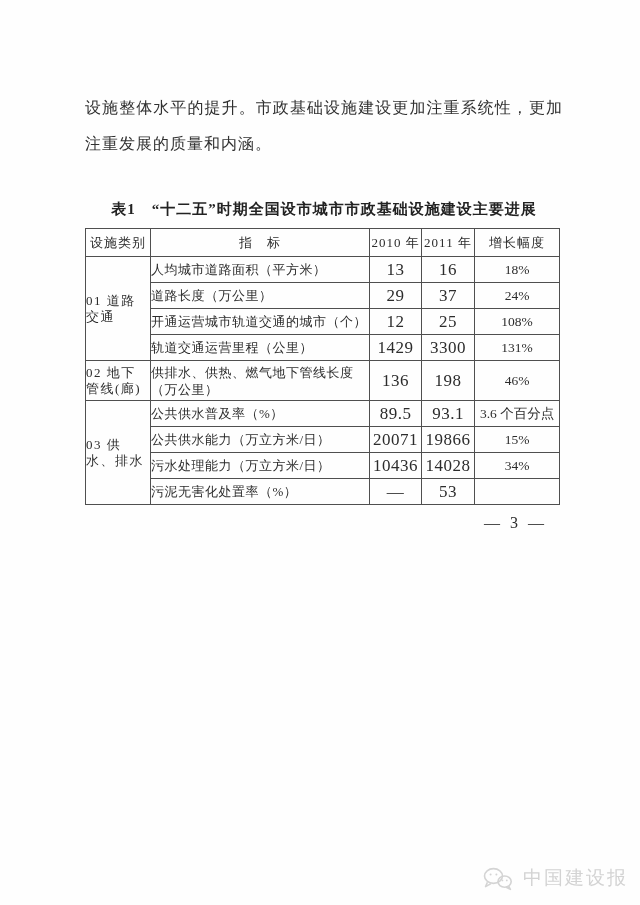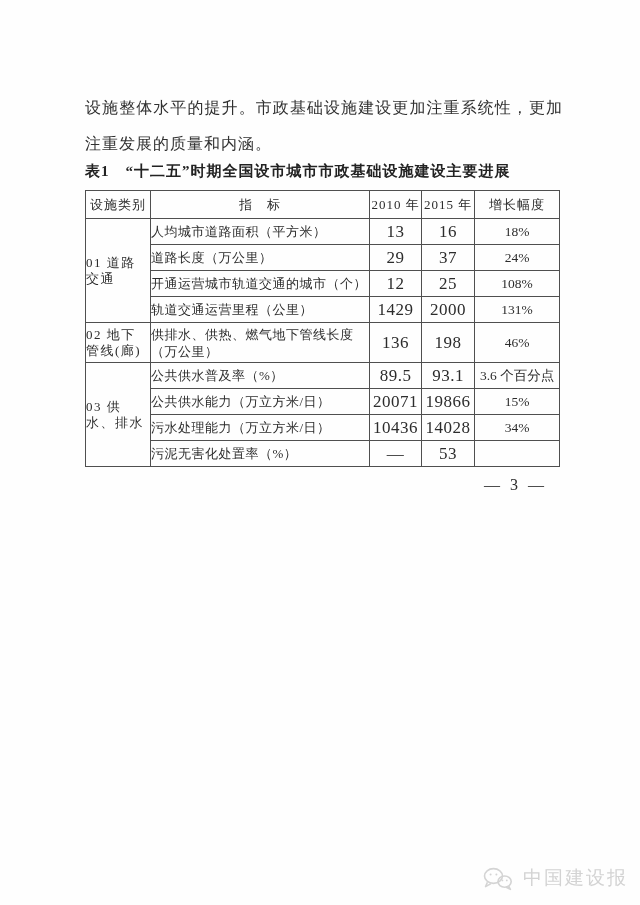--- a/index.html
+++ b/index.html
@@ -23,21 +23,22 @@
     line-height:36px;
     letter-spacing:1px;
     text-align:justify;
     text-justify:inter-ideograph;
     color:#303030;
   }
   .para.second{margin-top:8px;}
   .para .lead{font-weight:bold;color:#222;}
   .para .indent-gap{display:inline-block;width:2em;}
   .tbl-title{
-    text-align:left;
+    margin-top:38px;
+    text-align:center;
     font-weight:bold;
     font-size:15px;
     letter-spacing:1px;
     color:#222;
   }
   table.progress{
     border-collapse:collapse;
     width:474px;
     margin-top:9px;
     table-layout:fixed;
@@ -120,21 +121,21 @@
         <col style="width:219px">
         <col style="width:52px">
         <col style="width:53px">
         <col style="width:85px">
       </colgroup>
       <thead>
         <tr class="hdr">
           <th class="h">设施类别</th>
           <th class="h">指　标</th>
           <th class="h">2010 年</th>
-          <th class="h">2015 年</th>
+          <th class="h">2011 年</th>
           <th class="h">增长幅度</th>
         </tr>
       </thead>
       <tbody>
         <tr class="row">
           <td class="cat" rowspan="4">01 道路交通</td>
           <td class="ind">人均城市道路面积（平方米）</td>
           <td class="num">13</td>
           <td class="num">16</td>
           <td class="growth">18%</td>
@@ -147,21 +148,21 @@
         </tr>
         <tr class="row">
           <td class="ind">开通运营城市轨道交通的城市（个）</td>
           <td class="num">12</td>
           <td class="num">25</td>
           <td class="growth">108%</td>
         </tr>
         <tr class="row">
           <td class="ind">轨道交通运营里程（公里）</td>
           <td class="num">1429</td>
-          <td class="num">2000</td>
+          <td class="num">3300</td>
           <td class="growth">131%</td>
         </tr>
         <tr class="row tall">
           <td class="cat">02 地下管线(廊)</td>
           <td class="ind">供排水、供热、燃气地下管线长度（万公里）</td>
           <td class="num">136</td>
           <td class="num">198</td>
           <td class="growth">46%</td>
         </tr>
         <tr class="row">

